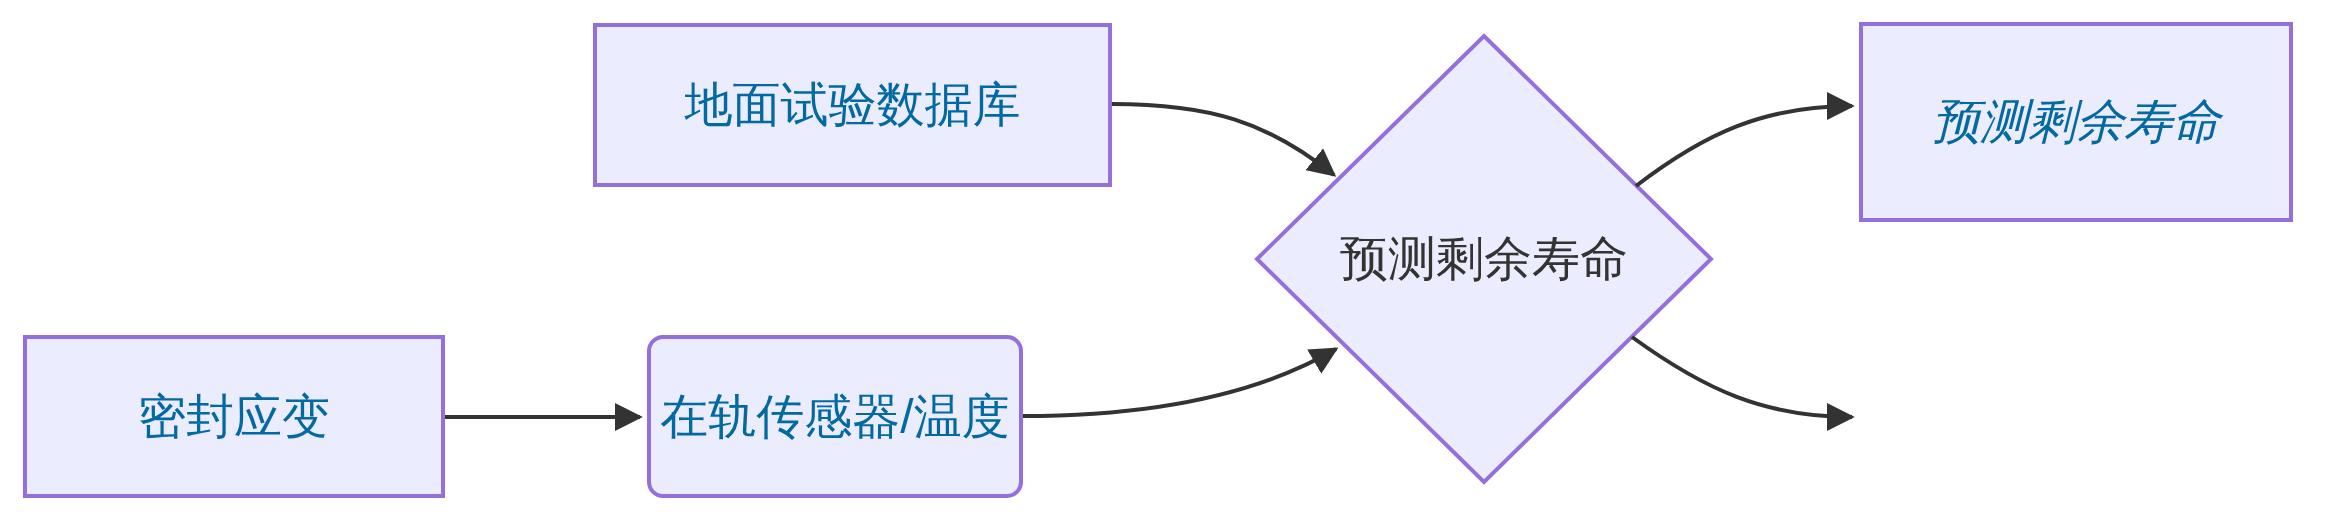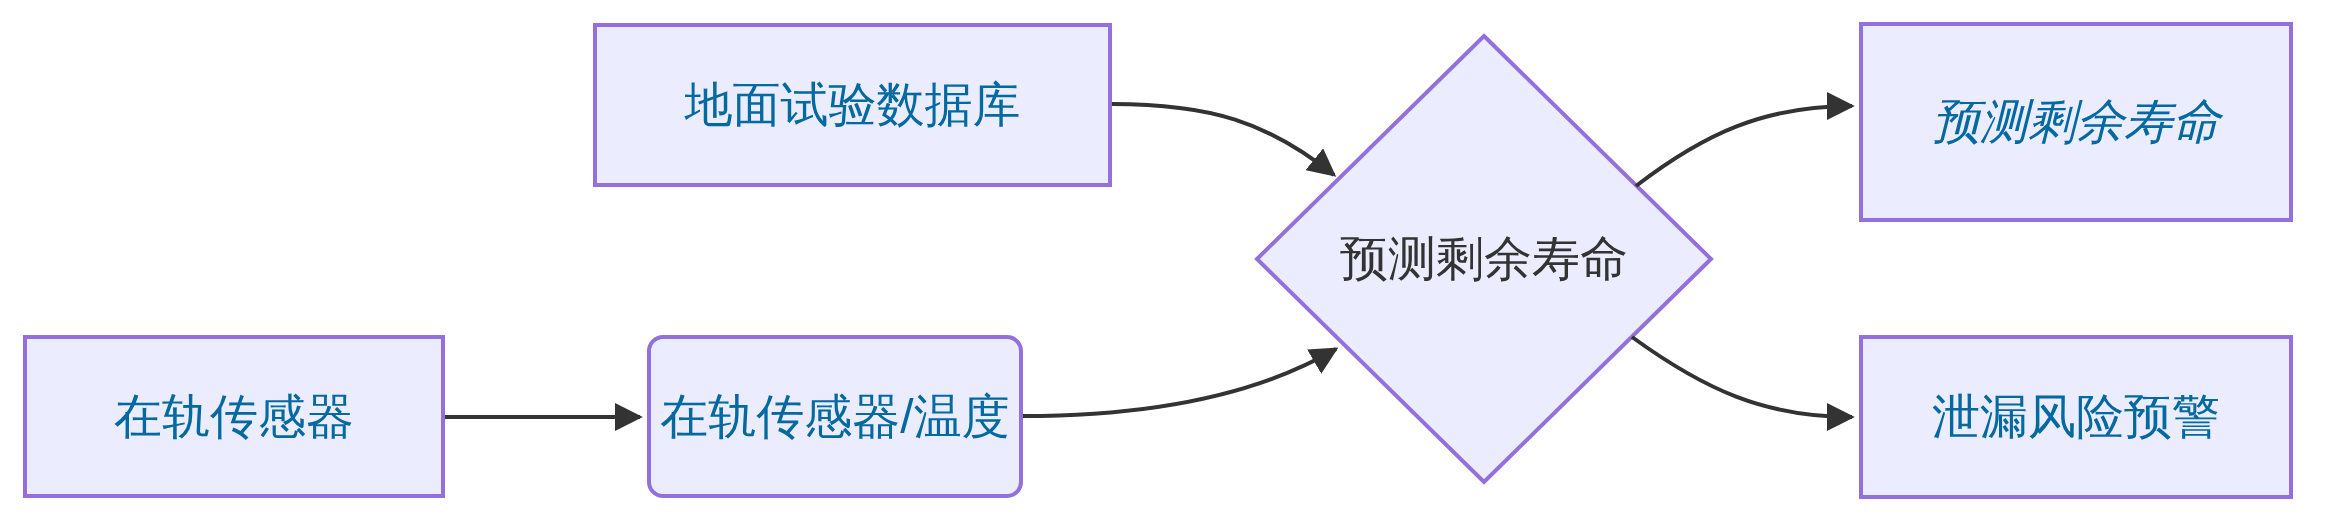--- a/index.html
+++ b/index.html
@@ -72,36 +72,33 @@
     <polygon points="1484,36 1711,259 1484,482 1257,259" fill="#ECECFF" stroke="#9370DB" stroke-width="4"></polygon>
 
     <path d="M 445 417 L 640 417" fill="none" stroke="#333333" stroke-width="4" marker-end="url(#arrow)"></path>
     <path d="M 1023 416 C 1130 416, 1245 402, 1336 349" fill="none" stroke="#333333" stroke-width="4" marker-end="url(#arrow)"></path>
     <path d="M 1112 104 C 1210 104, 1268 122, 1334 175" fill="none" stroke="#333333" stroke-width="4" marker-end="url(#arrow)"></path>
     <path d="M 1636 186 C 1705 133, 1765 106, 1852 106" fill="none" stroke="#333333" stroke-width="4" marker-end="url(#arrow)"></path>
     <path d="M 1632 337 C 1705 390, 1765 417, 1852 417" fill="none" stroke="#333333" stroke-width="4" marker-end="url(#arrow)"></path>
   </svg>
 
   <div class="node node-a">
-    <span>在轨传感器</span>
+    <span>密封应变</span>
   </div>
 
   <div class="node rounded node-b">
     <span>在轨传感器/温度</span>
   </div>
 
   <div class="node node-c">
     <span>地面试验数据库</span>
   </div>
 
   <div class="node node-e">
     <span>预测剩余寿命</span>
   </div>
 
-  <div class="node node-f">
-    <span>泄漏风险预警</span>
-  </div>
 
   <div class="diamond-label diamond-label-box">
     <span>预测剩余寿命</span>
   </div>
 
 </div>
 
 </body></html>

